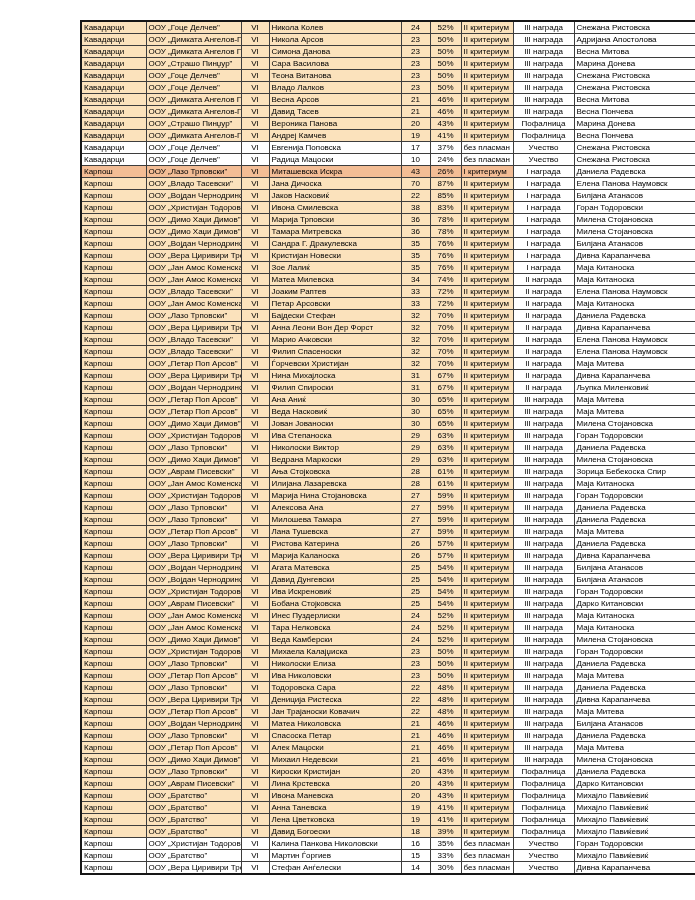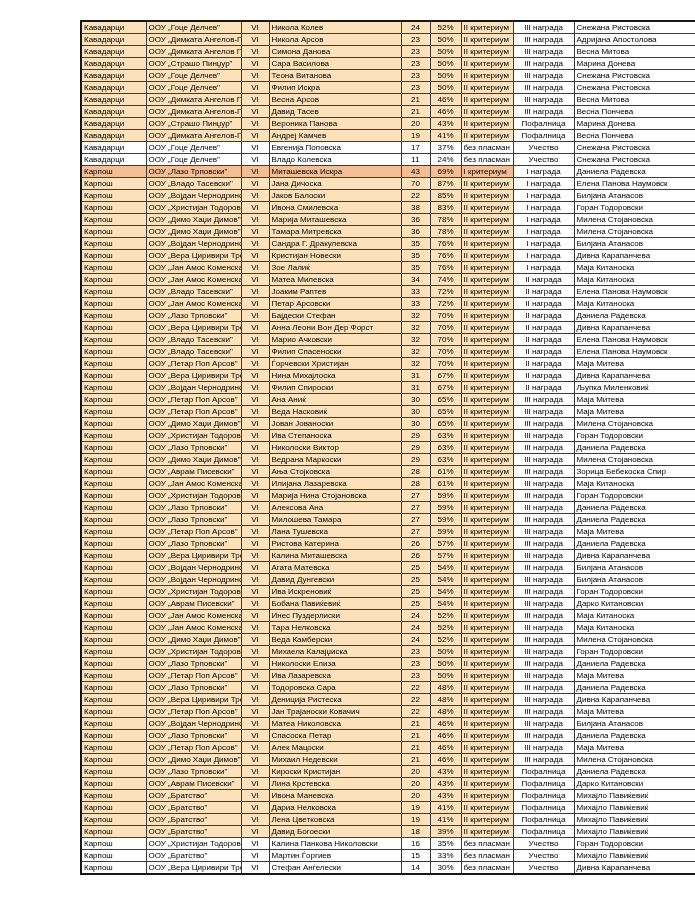--- a/index.html
+++ b/index.html
@@ -108,21 +108,21 @@
           <td class="c4">23</td>
           <td class="c5">50%</td>
           <td class="c6">II критериум</td>
           <td class="c7">III награда</td>
           <td class="c8">Снежана Ристовска</td>
         </tr>
         <tr class="tan">
           <td class="c0">Кавадарци</td>
           <td class="c1">ООУ „Гоце Делчев"</td>
           <td class="c2">VI</td>
-          <td class="c3">Филип Искра</td>
+          <td class="c3">Владо Лалков</td>
           <td class="c4">23</td>
           <td class="c5">50%</td>
           <td class="c6">II критериум</td>
           <td class="c7">III награда</td>
           <td class="c8">Снежана Ристовска</td>
         </tr>
         <tr class="tan">
           <td class="c0">Кавадарци</td>
           <td class="c1">ООУ „Димката Ангелов Г</td>
           <td class="c2">VI</td>
@@ -174,54 +174,54 @@
           <td class="c4">17</td>
           <td class="c5">37%</td>
           <td class="c6">без пласман</td>
           <td class="c7">Учество</td>
           <td class="c8">Снежана Ристовска</td>
         </tr>
         <tr class="white">
           <td class="c0">Кавадарци</td>
           <td class="c1">ООУ „Гоце Делчев"</td>
           <td class="c2">VI</td>
-          <td class="c3">Владо Колевска</td>
-          <td class="c4">11</td>
+          <td class="c3">Радица Мацоски</td>
+          <td class="c4">10</td>
           <td class="c5">24%</td>
           <td class="c6">без пласман</td>
           <td class="c7">Учество</td>
           <td class="c8">Снежана Ристовска</td>
         </tr>
         <tr class="salmon">
           <td class="c0">Карпош</td>
           <td class="c1">ООУ „Лазо Трповски"</td>
           <td class="c2">VI</td>
           <td class="c3">Миташевска Искра</td>
           <td class="c4">43</td>
-          <td class="c5">69%</td>
+          <td class="c5">26%</td>
           <td class="c6">I критериум</td>
           <td class="c7">I награда</td>
           <td class="c8">Даниела Радевска</td>
         </tr>
         <tr class="tan">
           <td class="c0">Карпош</td>
           <td class="c1">ООУ „Владо Тасевски"</td>
           <td class="c2">VI</td>
           <td class="c3">Јана Дичоска</td>
           <td class="c4">70</td>
           <td class="c5">87%</td>
           <td class="c6">II критериум</td>
           <td class="c7">I награда</td>
           <td class="c8">Елена Панова Наумовск</td>
         </tr>
         <tr class="tan">
           <td class="c0">Карпош</td>
           <td class="c1">ООУ „Војдан Чернодринс</td>
           <td class="c2">VI</td>
-          <td class="c3">Јаков Балоски</td>
+          <td class="c3">Јаков Насковиќ</td>
           <td class="c4">22</td>
           <td class="c5">85%</td>
           <td class="c6">II критериум</td>
           <td class="c7">I награда</td>
           <td class="c8">Билјана Атанасов</td>
         </tr>
         <tr class="tan">
           <td class="c0">Карпош</td>
           <td class="c1">ООУ „Христијан Тодоров</td>
           <td class="c2">VI</td>
@@ -229,21 +229,21 @@
           <td class="c4">38</td>
           <td class="c5">83%</td>
           <td class="c6">II критериум</td>
           <td class="c7">I награда</td>
           <td class="c8">Горан Тодоровски</td>
         </tr>
         <tr class="tan">
           <td class="c0">Карпош</td>
           <td class="c1">ООУ „Димо Хаџи Димов"</td>
           <td class="c2">VI</td>
-          <td class="c3">Марија Миташевска</td>
+          <td class="c3">Марија Трповски</td>
           <td class="c4">36</td>
           <td class="c5">78%</td>
           <td class="c6">II критериум</td>
           <td class="c7">I награда</td>
           <td class="c8">Милена Стојановска</td>
         </tr>
         <tr class="tan">
           <td class="c0">Карпош</td>
           <td class="c1">ООУ „Димо Хаџи Димов"</td>
           <td class="c2">VI</td>
@@ -537,21 +537,21 @@
           <td class="c4">26</td>
           <td class="c5">57%</td>
           <td class="c6">II критериум</td>
           <td class="c7">III награда</td>
           <td class="c8">Даниела Радевска</td>
         </tr>
         <tr class="tan">
           <td class="c0">Карпош</td>
           <td class="c1">ООУ „Вера Циривири Тре</td>
           <td class="c2">VI</td>
-          <td class="c3">Калина Миташевска</td>
+          <td class="c3">Марија Каланоска</td>
           <td class="c4">26</td>
           <td class="c5">57%</td>
           <td class="c6">II критериум</td>
           <td class="c7">III награда</td>
           <td class="c8">Дивна Карапанчева</td>
         </tr>
         <tr class="tan">
           <td class="c0">Карпош</td>
           <td class="c1">ООУ „Војдан Чернодринс</td>
           <td class="c2">VI</td>
@@ -581,21 +581,21 @@
           <td class="c4">25</td>
           <td class="c5">54%</td>
           <td class="c6">II критериум</td>
           <td class="c7">III награда</td>
           <td class="c8">Горан Тодоровски</td>
         </tr>
         <tr class="tan">
           <td class="c0">Карпош</td>
           <td class="c1">ООУ „Аврам Писевски"</td>
           <td class="c2">VI</td>
-          <td class="c3">Бобана Павиќевиќ</td>
+          <td class="c3">Бобана Стојковска</td>
           <td class="c4">25</td>
           <td class="c5">54%</td>
           <td class="c6">II критериум</td>
           <td class="c7">III награда</td>
           <td class="c8">Дарко Китановски</td>
         </tr>
         <tr class="tan">
           <td class="c0">Карпош</td>
           <td class="c1">ООУ „Јан Амос Коменска</td>
           <td class="c2">VI</td>
@@ -647,21 +647,21 @@
           <td class="c4">23</td>
           <td class="c5">50%</td>
           <td class="c6">II критериум</td>
           <td class="c7">III награда</td>
           <td class="c8">Даниела Радевска</td>
         </tr>
         <tr class="tan">
           <td class="c0">Карпош</td>
           <td class="c1">ООУ „Петар Поп Арсов"</td>
           <td class="c2">VI</td>
-          <td class="c3">Ива Лазаревска</td>
+          <td class="c3">Ива Николовски</td>
           <td class="c4">23</td>
           <td class="c5">50%</td>
           <td class="c6">II критериум</td>
           <td class="c7">III награда</td>
           <td class="c8">Маја Митева</td>
         </tr>
         <tr class="tan">
           <td class="c0">Карпош</td>
           <td class="c1">ООУ „Лазо Трповски"</td>
           <td class="c2">VI</td>
@@ -768,21 +768,21 @@
           <td class="c4">20</td>
           <td class="c5">43%</td>
           <td class="c6">II критериум</td>
           <td class="c7">Пофалница</td>
           <td class="c8">Михајло Павиќевиќ</td>
         </tr>
         <tr class="tan">
           <td class="c0">Карпош</td>
           <td class="c1">ООУ „Братство"</td>
           <td class="c2">VI</td>
-          <td class="c3">Дариа Нелковска</td>
+          <td class="c3">Анна Таневска</td>
           <td class="c4">19</td>
           <td class="c5">41%</td>
           <td class="c6">II критериум</td>
           <td class="c7">Пофалница</td>
           <td class="c8">Михајло Павиќевиќ</td>
         </tr>
         <tr class="tan">
           <td class="c0">Карпош</td>
           <td class="c1">ООУ „Братство"</td>
           <td class="c2">VI</td>

